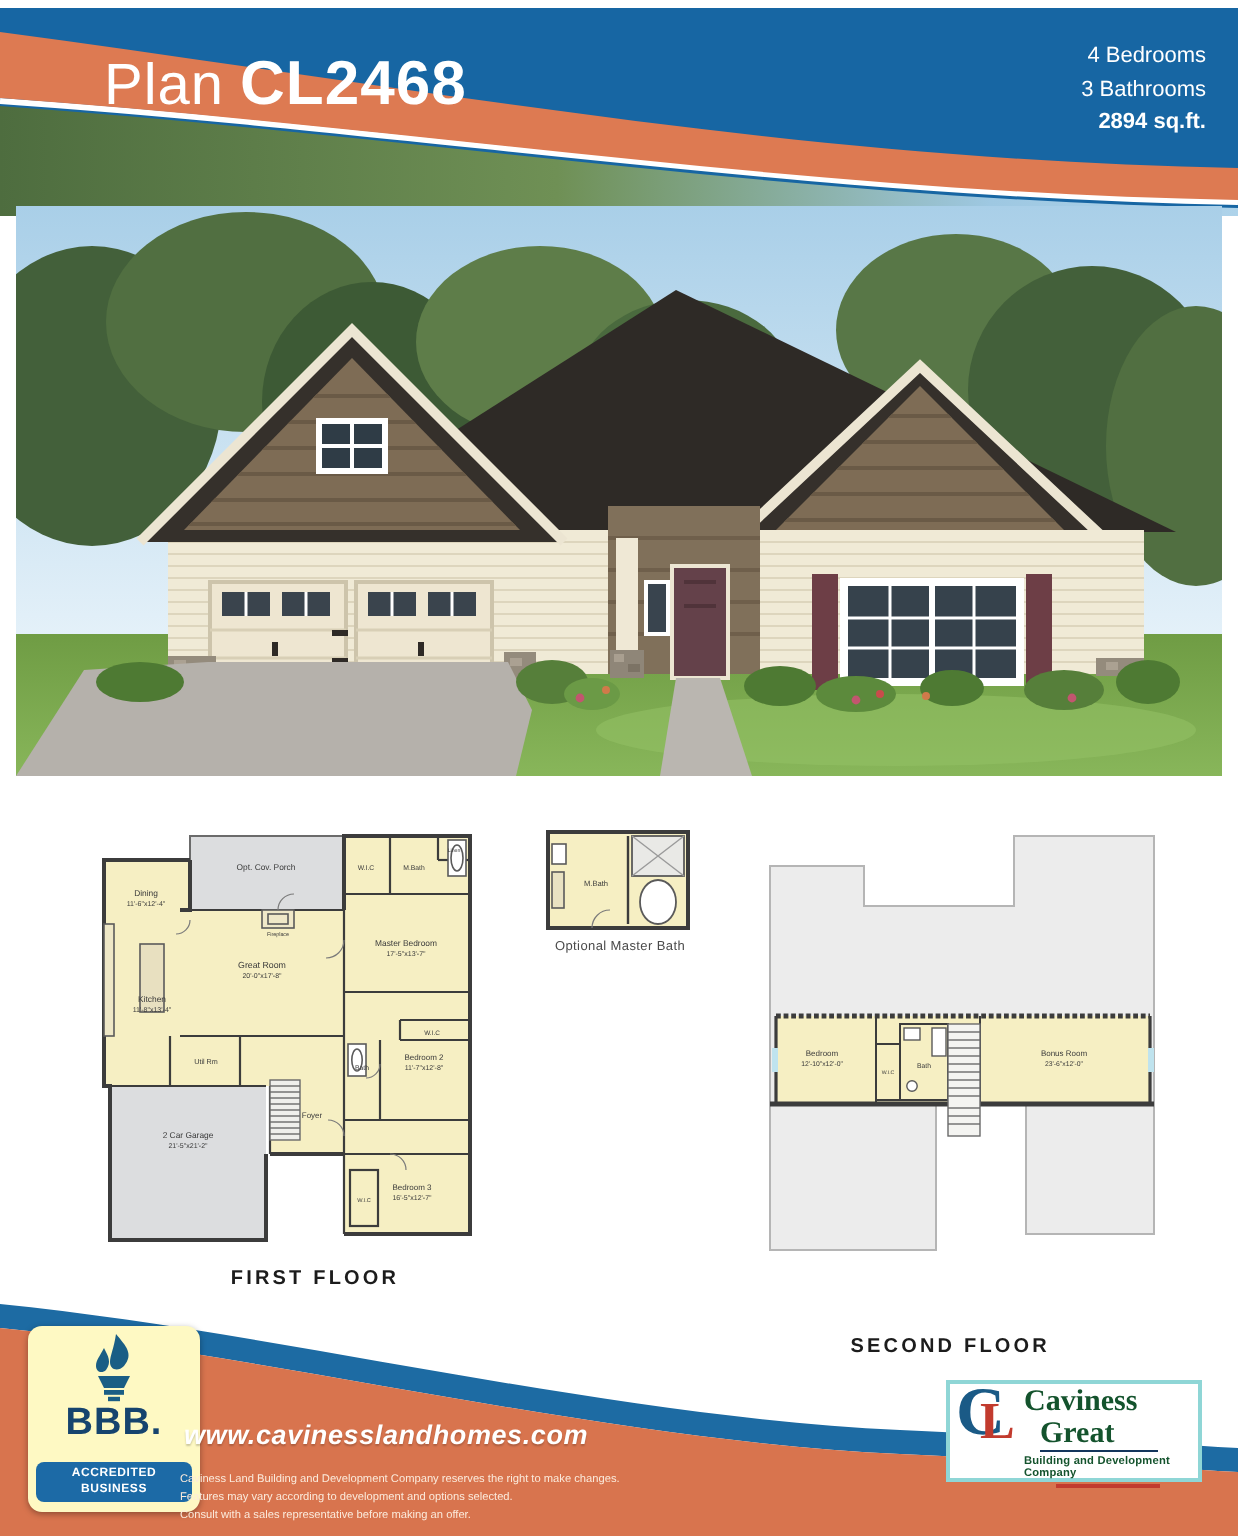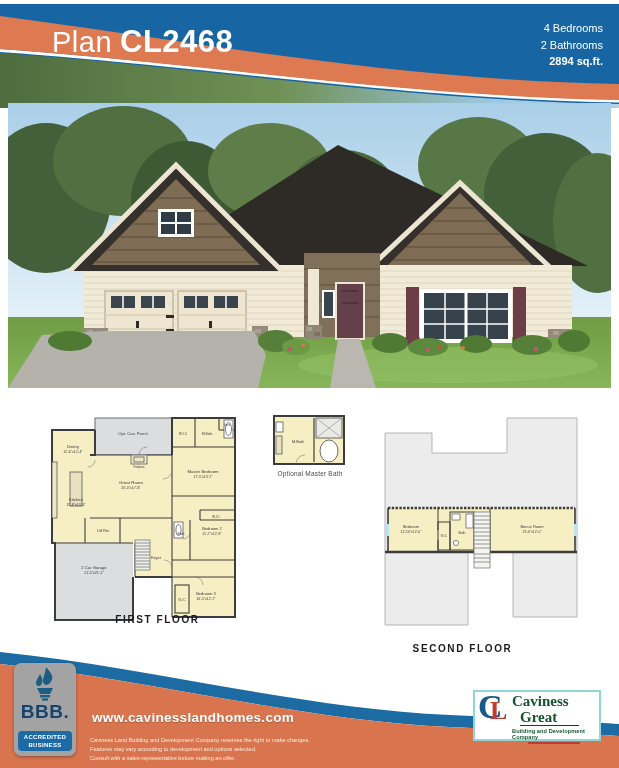--- a/index.html
+++ b/index.html
@@ -19,28 +19,28 @@
   
   .photo{position:absolute;top:103px;left:8px;width:603px;height:285px;}
   
   .plan-caption{position:absolute;font-size:10px;font-weight:700;letter-spacing:1.6px;
                 color:#1c1c1c;text-align:center;}
   .optbath-caption{position:absolute;left:252px;top:470px;width:116px;text-align:center;
                    font-size:6.5px;color:#4a4a4a;letter-spacing:.2px;}
   
   .footer{position:absolute;top:650px;left:0;width:619px;height:118px;}
   .footer > svg{position:absolute;inset:0;}
-  .bbb{position:absolute;left:14px;top:13px;width:62px;height:93px;background:#a3a3a3;
+  .bbb{position:absolute;left:14px;top:13px;width:86px;height:93px;background:#fef9c3;
        border-radius:7px;box-shadow:0 1px 3px rgba(0,0,0,.35);text-align:center;}
   .bbb-torch{margin:3px auto 0;}
   .bbb-label{font-size:19px;font-weight:800;color:#16446e;letter-spacing:.5px;line-height:1;}
   .bbb-bar{position:absolute;left:4px;right:4px;bottom:5px;background:#1c6aa6;border-radius:4px;
            padding:3px 0 2px;color:#fff;font-size:6px;font-weight:700;line-height:1.25;letter-spacing:.3px;}
   .website{position:absolute;left:92px;top:60px;color:#ffffff;font-size:13.5px;font-weight:700;
-           letter-spacing:.3px;text-shadow:0 1px 1px rgba(0,0,0,.2);}
+           font-style:italic;letter-spacing:.3px;text-shadow:0 1px 1px rgba(0,0,0,.2);}
   .disclaimer{position:absolute;left:90px;top:86px;width:262px;color:#fbeadb;font-size:5.6px;
               line-height:1.6;}
   .cl-logo{position:absolute;left:473px;top:40px;width:128px;height:51px;background:#fff;
            border:2px solid #8fd6d6;box-sizing:border-box;display:flex;padding:2px 3px;}
   .cl-mark{position:relative;width:34px;flex:0 0 34px;}
   .cl-c{position:absolute;left:0;top:-6px;font-family:"Liberation Serif",serif;font-weight:700;
         font-size:34px;color:#1a5a86;}
   .cl-l{position:absolute;left:12px;top:2px;font-family:"Liberation Serif",serif;font-weight:700;
         font-size:26px;color:#c23b2e;}
   .cl-text{flex:1;color:#14532d;}
@@ -71,21 +71,21 @@
       <rect x="0" y="4" width="619" height="104" fill="#1766a3"></rect>
       <path d="M0,53 C210,68 400,100 619,104 L619,108 L0,108 Z" fill="url(#sliverGrad)"></path>
       <path d="M0,50.5 C210,65 400,97 619,101" stroke="#ffffff" stroke-width="3" fill="none"></path>
       <path d="M0,16 C210,44 400,80 619,84 L619,100 C400,96 210,64 0,49 Z" fill="#dd7a52"></path>
     </svg>
     <div class="title">
       <span class="t1">Plan</span><span class="t2">CL2468</span>
     </div>
     <div class="stats">
       <div>4 Bedrooms</div>
-      <div>2 Bathrooms</div>
+      <div>3 Bathrooms</div>
       <div class="b">2894 sq.ft.</div>
     </div>
   </div>
 
   <div class="photo">
     <svg viewBox="0 0 603 285" width="603" height="285">
       <defs>
         <linearGradient id="sky" x1="0" y1="0" x2="0" y2="1">
           <stop offset="0" stop-color="#a9cfe8"></stop>
             <stop offset="1" stop-color="#e8f3fa"></stop>
@@ -342,21 +342,21 @@
       <text x="169" y="120" font-size="4">Bedroom 2</text>
       <text x="169" y="125" font-size="3.5">11'-7"x12'-8"</text>
       <text x="113" y="149" font-size="4">Foyer</text>
       <text x="51" y="159" font-size="4.2">2 Car Garage</text>
       <text x="51" y="164" font-size="3.5">21'-5"x21'-2"</text>
       <text x="163" y="185" font-size="4">Bedroom 3</text>
       <text x="163" y="190" font-size="3.5">16'-5"x12'-7"</text>
       <text x="139" y="191" font-size="2.8">W.I.C</text>
     </g>
   </svg>
-  <div class="plan-caption" style="left:95px;top:614px;width:125px;">FIRST FLOOR</div>
+  <div class="plan-caption" style="left:95px;top:634px;width:125px;">FIRST FLOOR</div>
 
   <svg viewBox="0 0 82 56" width="82" height="56" style="position:absolute;left:268px;top:412px;">
     <rect x="6" y="4" width="70" height="48" fill="#f6efc3" stroke="#3c3c3c" stroke-width="2"></rect>
     <rect x="48" y="6" width="26" height="20" fill="#e9e9e6" stroke="#5a5a5a" stroke-width=".9"></rect>
     <line x1="48" y1="6" x2="74" y2="26" stroke="#9a9a9a" stroke-width=".7"></line>
     <line x1="74" y1="6" x2="48" y2="26" stroke="#9a9a9a" stroke-width=".7"></line>
     <ellipse cx="61" cy="39" rx="9" ry="11" fill="#ffffff" stroke="#5a5a5a" stroke-width=".9"></ellipse>
     <rect x="8" y="10" width="7" height="10" fill="#ffffff" stroke="#5a5a5a" stroke-width=".8"></rect>
     <rect x="8" y="24" width="6" height="18" fill="#e9e2c2" stroke="#5a5a5a" stroke-width=".8"></rect>
     <line x1="46" y1="6" x2="46" y2="50" stroke="#3c3c3c" stroke-width="1.2"></line>
@@ -407,21 +407,21 @@
 
     <g text-anchor="middle">
       <text x="29" y="116" font-size="4">Bedroom</text>
       <text x="29" y="121" font-size="3.4">12'-10"x12'-0"</text>
       <text x="62" y="125" font-size="2.6">W.I.C</text>
       <text x="80" y="122" font-size="3.4">Bath</text>
       <text x="150" y="116" font-size="4">Bonus Room</text>
       <text x="150" y="121" font-size="3.4">23'-6"x12'-0"</text>
     </g>
   </svg>
-  <div class="plan-caption" style="left:400px;top:643px;width:125px;">SECOND FLOOR</div>
+  <div class="plan-caption" style="left:400px;top:668px;width:125px;text-align:right;">SECOND FLOOR</div>
 
   <div class="footer">
     <svg viewBox="0 0 619 118" width="619" height="118">
       <path d="M0,2 C140,16 300,58 450,65 C535,69 585,72 619,74 L619,86 C585,84 535,81 450,77 C300,70 140,28 0,14 Z" fill="#1d6ba3"></path>
       <path d="M0,14 C140,28 300,70 450,77 C535,81 585,84 619,86 L619,118 L0,118 Z" fill="#d8744e"></path>
     </svg>
 
     <div class="bbb">
       <svg class="bbb-torch" width="34" height="36" viewBox="0 0 34 36">
         <path d="M18,1 C23,7 27,11 22,17 C19,20 15,19 15,15 C15,12 17,8 18,1 Z" fill="#1a5e85"></path>

